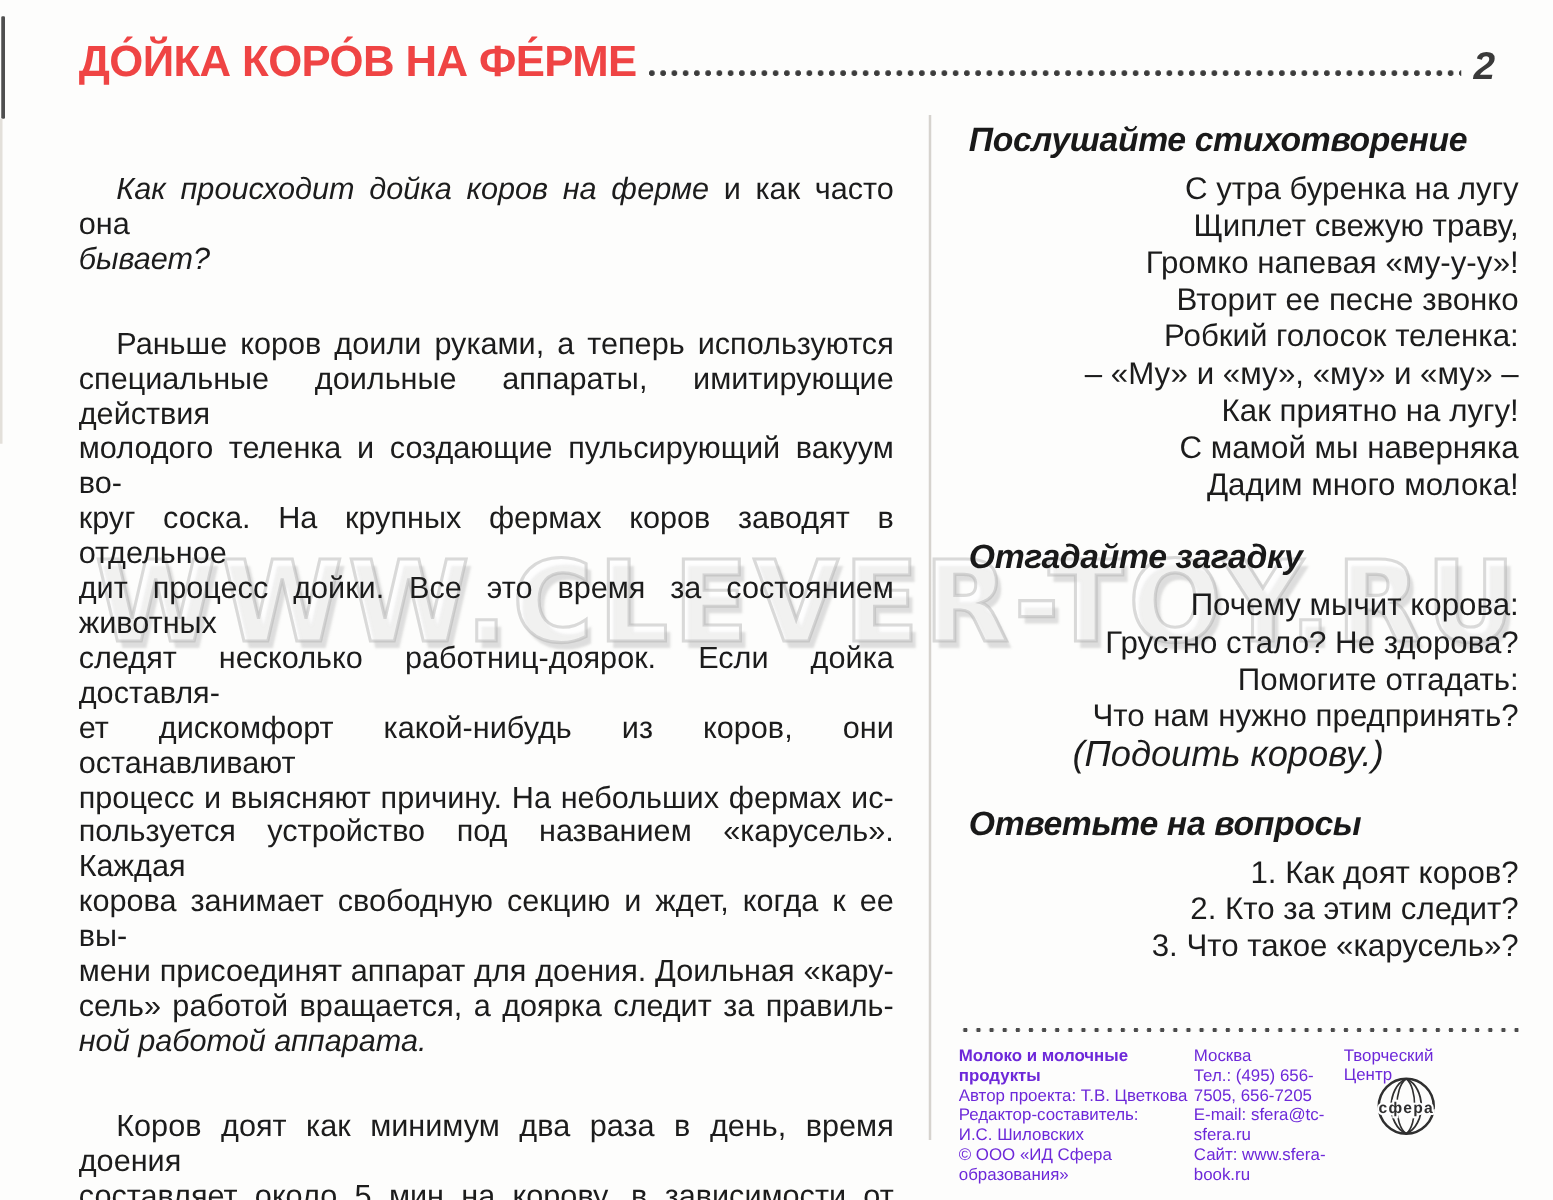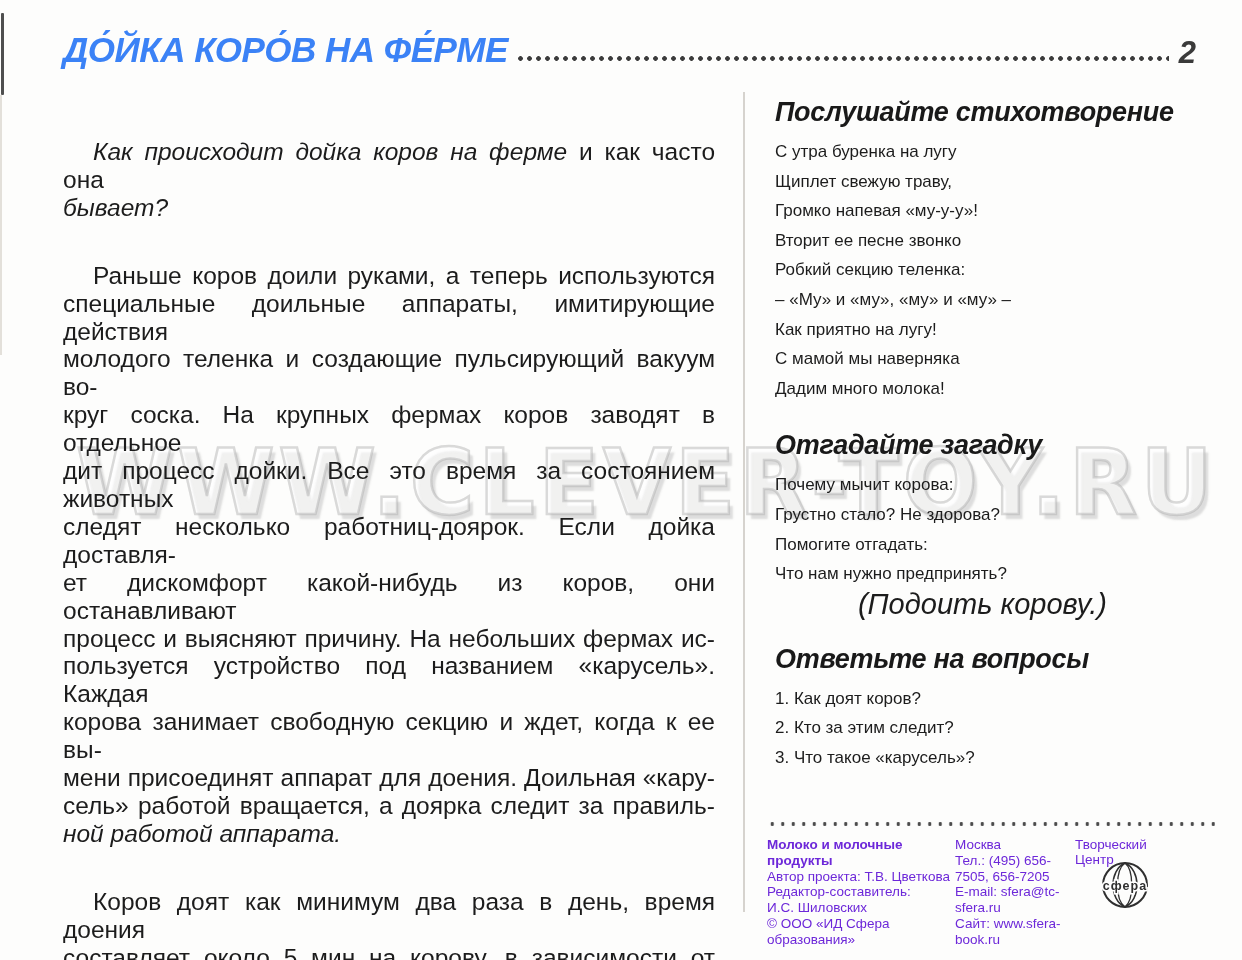--- a/index.html
+++ b/index.html
@@ -19,22 +19,22 @@
     font-size:90px; letter-spacing:4px;
     color:rgba(255,255,255,0.55);
     -webkit-text-stroke:2.5px rgba(172,172,172,0.45);
     text-shadow:4px 5px 2px rgba(150,150,150,0.30);
     transform:scaleX(0.98); transform-origin:left center;
   }
 
   
   .title-row { position:absolute; left:63px; top:30px; right:46px; display:flex; align-items:flex-end; z-index:2; }
   .title-row h1 {
-    margin:0; font-size:35px; line-height:1.15; font-weight:bold; font-style:italic;
-    color:#3b82f6; white-space:nowrap; letter-spacing:-0.5px;
+    margin:0; font-size:35px; line-height:1.15; font-weight:bold; 
+    color:#ef4444; white-space:nowrap; letter-spacing:-0.5px;
   }
   .leader {
     flex:1; height:9px; margin:0 10px 7px 8px;
     background-image:radial-gradient(circle, #3c3c3c 2.1px, rgba(0,0,0,0) 2.5px);
     background-size:9px 9px; background-repeat:repeat-x; background-position:0 50%;
   }
   .pagenum { font-size:31px; font-weight:bold; font-style:italic; color:#3a3a3a; line-height:1; padding-bottom:2px; }
 
   
   .divider { position:absolute; left:743px; top:92px; width:2px; height:820px; background:#d6d3ce; z-index:2; }
@@ -45,21 +45,21 @@
   .jline { text-align:justify; text-align-last:justify; }
   .jline.plast { text-align-last:left;font-style:italic; }
   .jline.indent { text-indent:30px;margin-top:40px; }
   .it { font-style:italic; }
 
   
   .aside { position:absolute; left:775px; top:97px; width:440px; z-index:2; color:#1c1c1c; }
   .sec { margin:0 0 9px 0; font-size:27px; font-weight:bold; font-style:italic; color:#191919; letter-spacing:-0.3px; }
   .sec.gap2 { margin-top:27px; }
   .sec.gap3 { margin-top:25px; }
-  .poem-line, .riddle-line, .q-line { font-size:17px; line-height:29.6px; }
+  .poem-line, .riddle-line, .q-line { font-size:25px; line-height:29.6px;text-align:right; }
   .answer { font-size:29px; line-height:30px; font-style:italic; text-align:right; padding-right:108px; }
 
   
   .footer { position:absolute; left:767px; top:820px; width:448px; z-index:2;
     font-size:13.5px; line-height:15.8px; color:#6d28d9; }
   .fdots { height:8px; margin-bottom:9px;
     background-image:radial-gradient(circle, #4c4c4c 1.7px, rgba(0,0,0,0) 2px);
     background-size:10.5px 8px; background-repeat:repeat-x; background-position:0 50%; }
   .frow { display:flex; }
   .fcol-credits { width:188px; }
@@ -109,21 +109,21 @@
       </div>
   </main>
 
   <aside class="aside">
     <h2 class="sec">Послушайте стихотворение</h2>
     <div>
         <div class="poem-line">С утра буренка на лугу</div>
         <div class="poem-line">Щиплет свежую траву,</div>
         <div class="poem-line">Громко напевая «му-у-у»!</div>
         <div class="poem-line">Вторит ее песне звонко</div>
-        <div class="poem-line">Робкий секцию теленка:</div>
+        <div class="poem-line">Робкий голосок теленка:</div>
         <div class="poem-line">– «Му» и «му», «му» и «му» –</div>
         <div class="poem-line">Как приятно на лугу!</div>
         <div class="poem-line">С мамой мы наверняка</div>
         <div class="poem-line">Дадим много молока!</div>
       </div>
 
     <h2 class="sec gap2">Отгадайте загадку</h2>
     <div>
         <div class="riddle-line">Почему мычит корова:</div>
         <div class="riddle-line">Грустно стало? Не здорова?</div>

